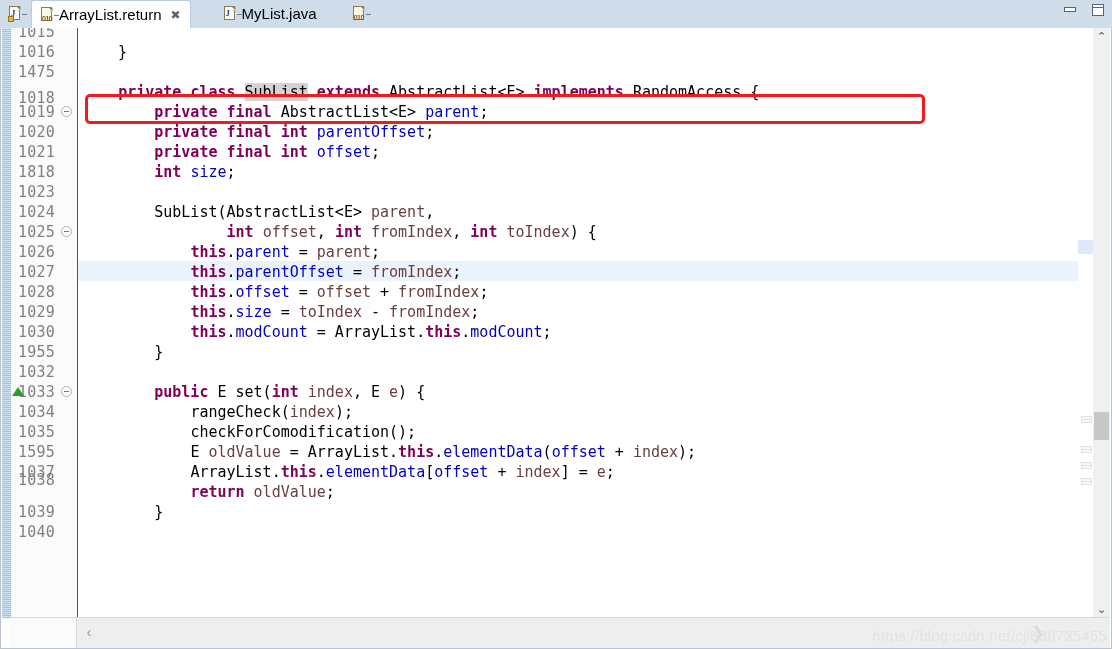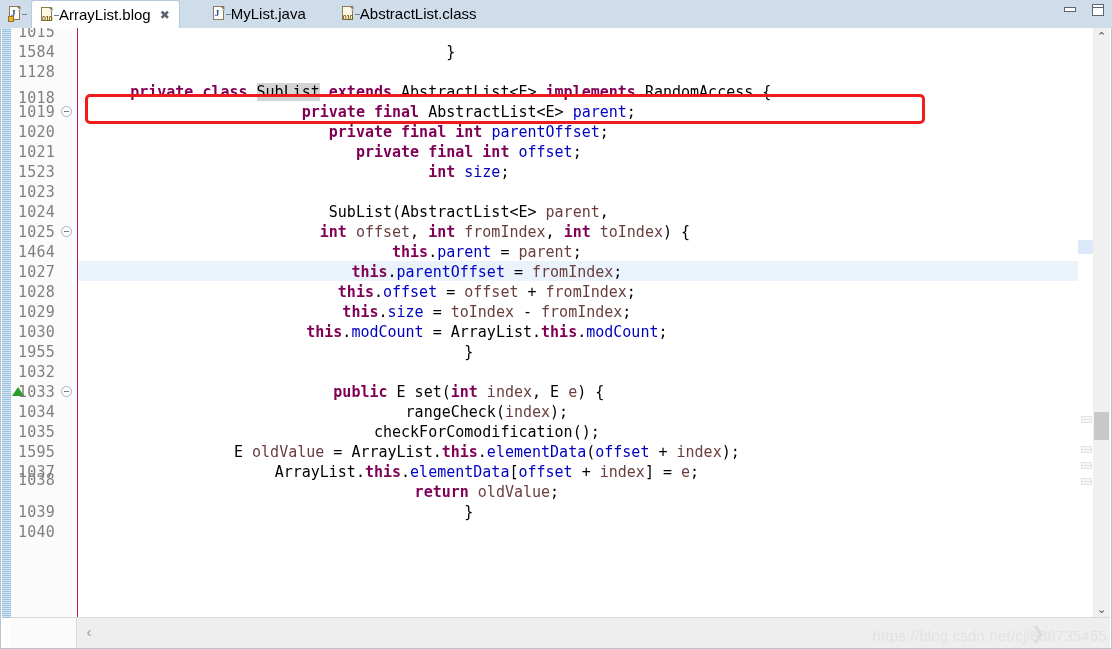--- a/index.html
+++ b/index.html
@@ -202,30 +202,29 @@
     background: #ffffff;
   }
   .hl-line {
     position: absolute;
     left: 0; right: 0;
     height: 20px;
     background: #eaf2fb;
   }
   pre.src {
     position: absolute;
-    left: 16px; top: 0;
+    left: 4px; top: 0;
     margin: 0;
     padding: 0;
     font-family: "DejaVu Sans Mono", monospace;
     font-size: 15px;
     line-height: 20px;
     color: #1a1a1a;
     white-space: pre;
     letter-spacing: 0px;
-    text-align: center;
   }
   .kw   { color: #7f0055; font-weight: bold; }
   .fld  { color: #0000c0; }
   .loc  { color: #6a3e3e; }
   .plain{ color: #000000; }
   .sel  { background: #d4d4d4; }
 
   
   .clipline {
     position: absolute;
@@ -362,66 +361,65 @@
           <span class="lock"></span>
       </span>
     </div>
 
     <div class="tab active">
       <span class="ficon cls">
         <span class="page"></span>
           <span class="fold"></span>
         <span class="mark">010</span>
       </span>
-      <span class="tab-label">ArrayList.blog</span>
+      <span class="tab-label">ArrayList.return</span>
       <span class="tab-close">✖</span>
     </div>
 
 
     <div class="tab inactive" style="margin-left:24px">
       <span class="ficon java">
         <span class="page"></span>
           <span class="fold"></span>
         <span class="mark">J</span>
       </span>
       <span class="tab-label">MyList.java</span>
     </div>
 
     <div class="tab inactive" style="margin-left:18px">
       <span class="ficon cls">
         <span class="page"></span>
           <span class="fold"></span>
         <span class="mark">010</span>
       </span>
-      <span class="tab-label">AbstractList.class</span>
     </div>
 
     <div class="winbtns">
       <div class="winbtn min"></div>
       <div class="winbtn max"></div>
     </div>
   </div>
 
   <div class="editor">
 
     <div class="changebar"></div>
 
     <div class="gutter">
       <div class="gnum" style="top:-6px">1015</div>
-      <div class="gnum" style="top:14px">1584</div>
-      <div class="gnum" style="top:34px">1128</div>
+      <div class="gnum" style="top:14px">1016</div>
+      <div class="gnum" style="top:34px">1475</div>
       <div class="gnum" style="top:60px">1018</div>
       <div class="gnum" style="top:74px">1019</div>
       <div class="gnum" style="top:94px">1020</div>
       <div class="gnum" style="top:114px">1021</div>
-      <div class="gnum" style="top:134px">1523</div>
+      <div class="gnum" style="top:134px">1818</div>
       <div class="gnum" style="top:154px">1023</div>
       <div class="gnum" style="top:174px">1024</div>
       <div class="gnum" style="top:194px">1025</div>
-      <div class="gnum" style="top:214px">1464</div>
+      <div class="gnum" style="top:214px">1026</div>
       <div class="gnum" style="top:234px">1027</div>
       <div class="gnum" style="top:254px">1028</div>
       <div class="gnum" style="top:274px">1029</div>
       <div class="gnum" style="top:294px">1030</div>
       <div class="gnum" style="top:314px">1955</div>
       <div class="gnum" style="top:334px">1032</div>
       <div class="gnum" style="top:354px">1033</div>
       <div class="gnum" style="top:374px">1034</div>
       <div class="gnum" style="top:394px">1035</div>
       <div class="gnum" style="top:414px">1595</div>

